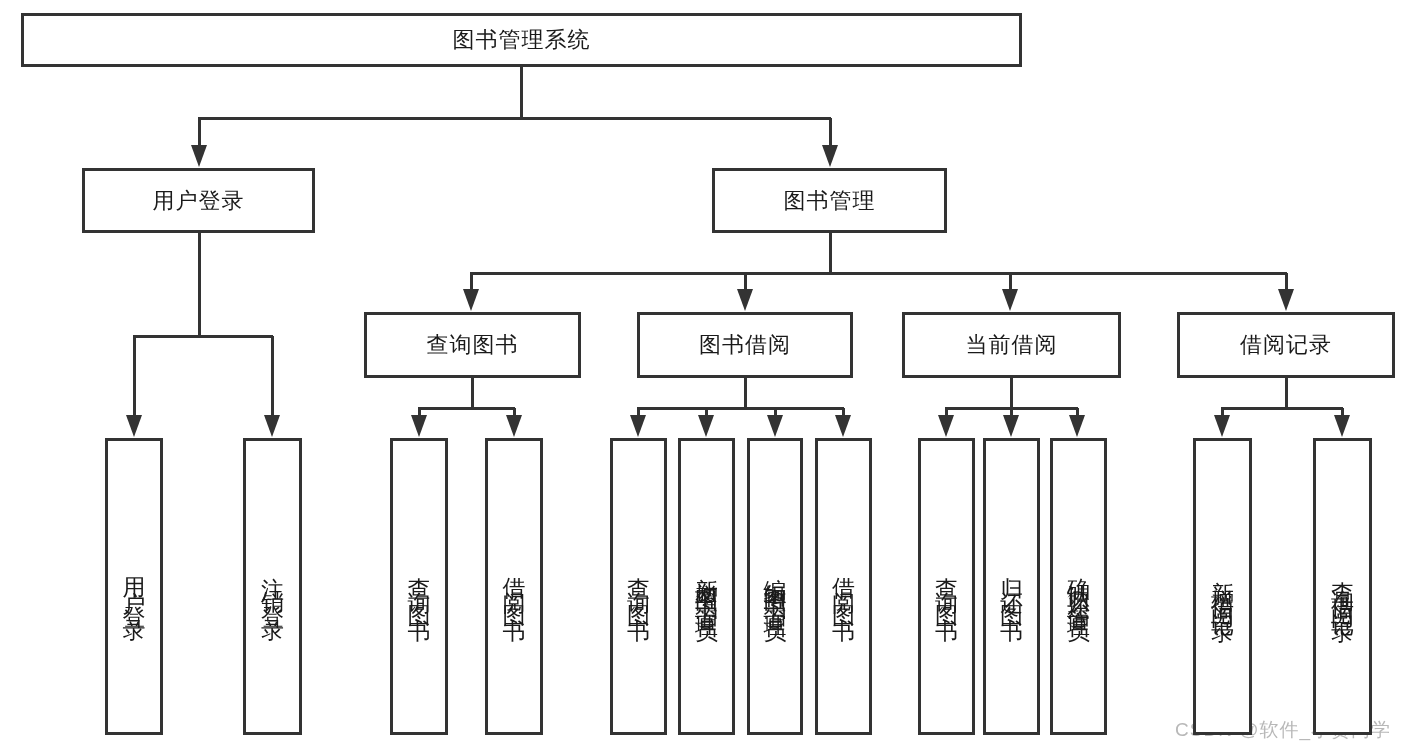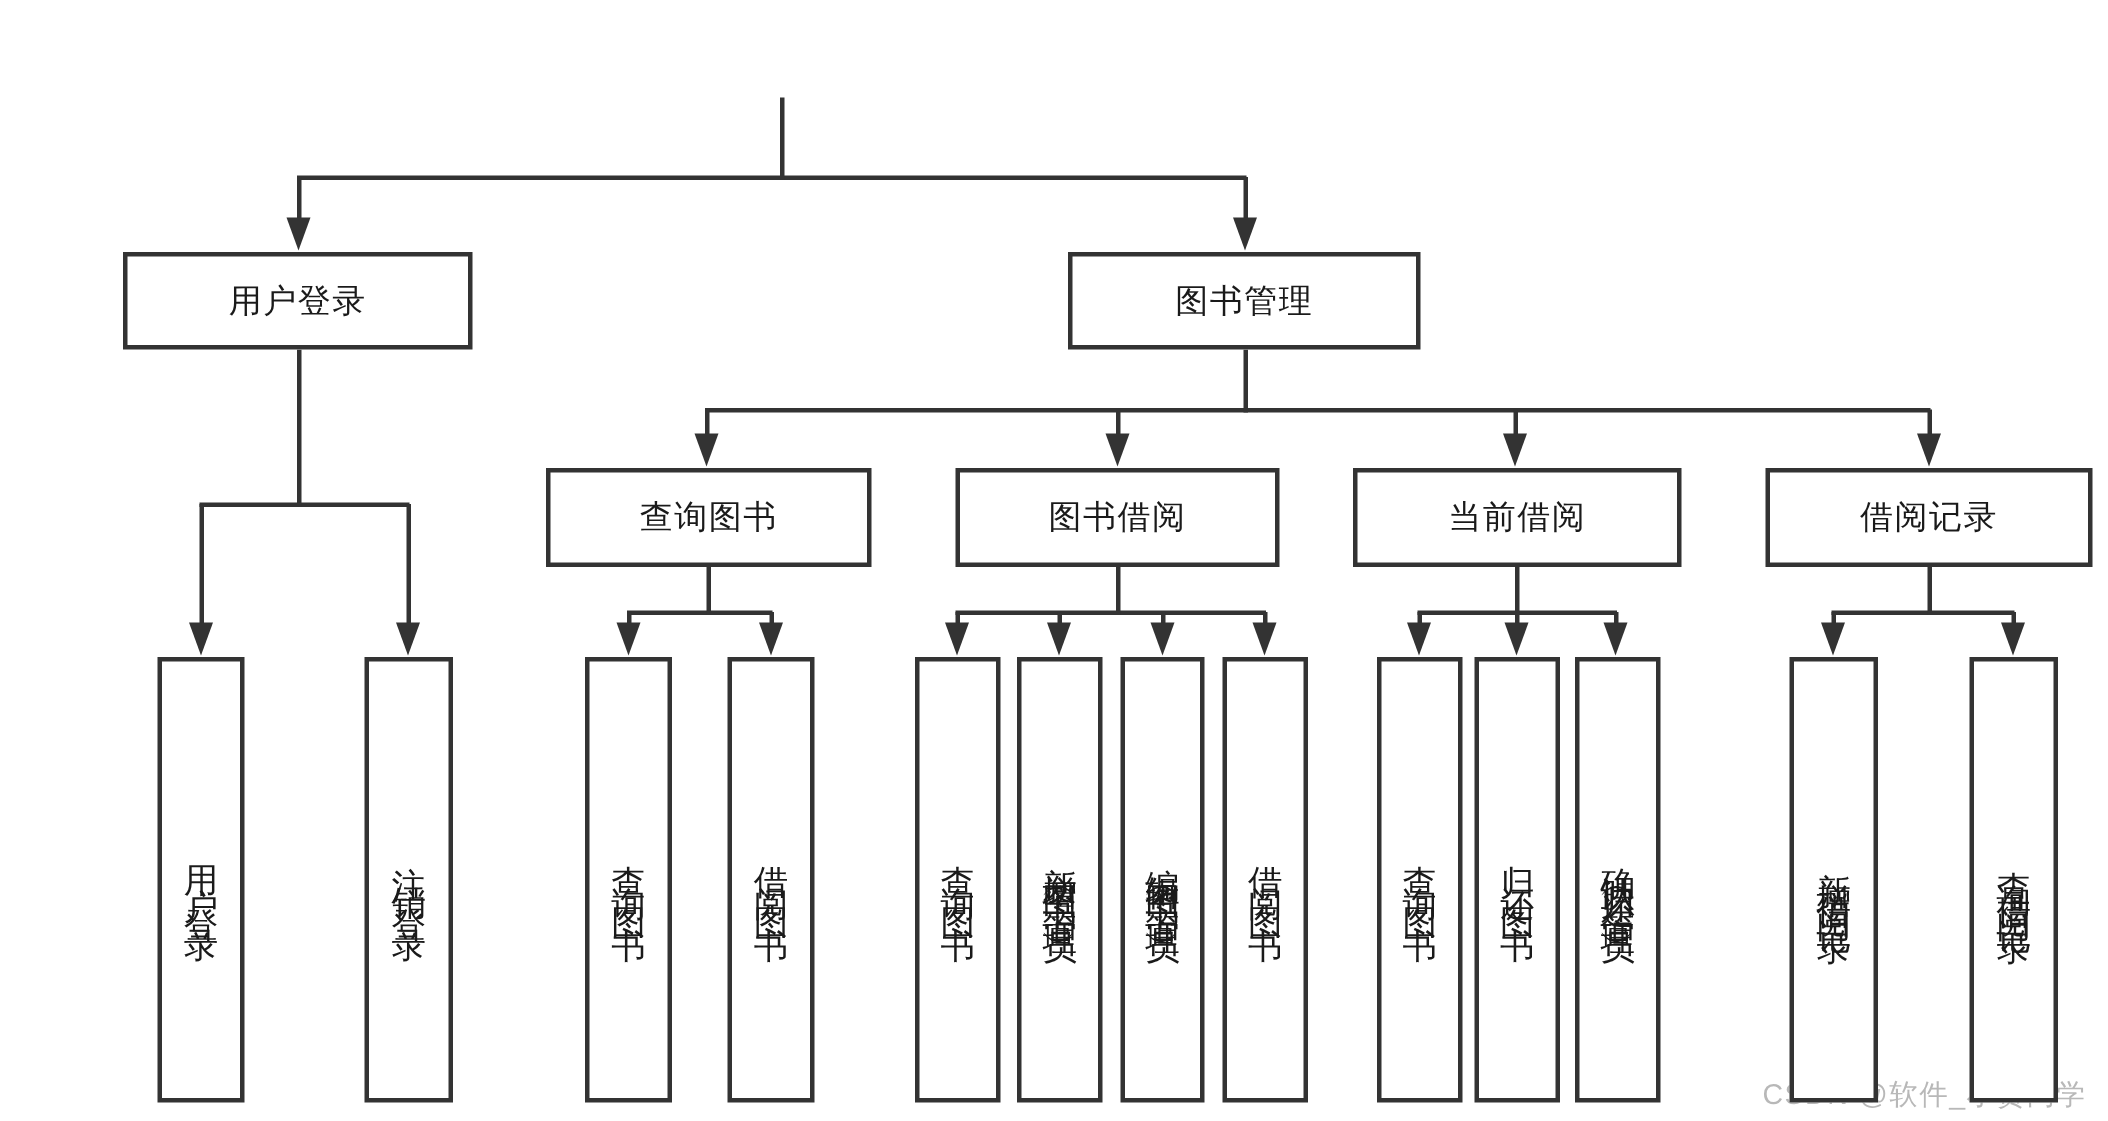--- a/index.html
+++ b/index.html
@@ -98,20 +98,23 @@
     <div class="arrow" style="left: 506px; top: 415px; border-top-color: rgb(51, 51, 51);"></div>
     <div class="arrow" style="left: 630px; top: 415px; border-top-color: rgb(51, 51, 51);"></div>
     <div class="arrow" style="left: 698px; top: 415px; border-top-color: rgb(51, 51, 51);"></div>
     <div class="arrow" style="left: 767px; top: 415px; border-top-color: rgb(51, 51, 51);"></div>
     <div class="arrow" style="left: 835px; top: 415px; border-top-color: rgb(51, 51, 51);"></div>
     <div class="arrow" style="left: 938px; top: 415px; border-top-color: rgb(51, 51, 51);"></div>
     <div class="arrow" style="left: 1003px; top: 415px; border-top-color: rgb(51, 51, 51);"></div>
     <div class="arrow" style="left: 1069px; top: 415px; border-top-color: rgb(51, 51, 51);"></div>
     <div class="arrow" style="left: 1214px; top: 415px; border-top-color: rgb(51, 51, 51);"></div>
     <div class="arrow" style="left: 1334px; top: 415px; border-top-color: rgb(51, 51, 51);"></div>
+    <div class="node h" style="left: 21px; top: 13px; width: 1001px; height: 54px; border-color: rgb(51, 51, 51); color: rgb(26, 26, 26);">
+      <span>图书管理系统</span>
+    </div>
     <div class="node h" style="left: 82px; top: 168px; width: 233px; height: 65px; border-color: rgb(51, 51, 51); color: rgb(26, 26, 26);">
       <span>用户登录</span>
     </div>
     <div class="node h" style="left: 712px; top: 168px; width: 235px; height: 65px; border-color: rgb(51, 51, 51); color: rgb(26, 26, 26); justify-content: center;">
       <span>图书管理</span>
     </div>
     <div class="node h" style="left: 364px; top: 312px; width: 217px; height: 66px; border-color: rgb(51, 51, 51); color: rgb(26, 26, 26);">
       <span>查询图书</span>
     </div>
     <div class="node h" style="left: 637px; top: 312px; width: 216px; height: 66px; border-color: rgb(51, 51, 51); color: rgb(26, 26, 26);">

